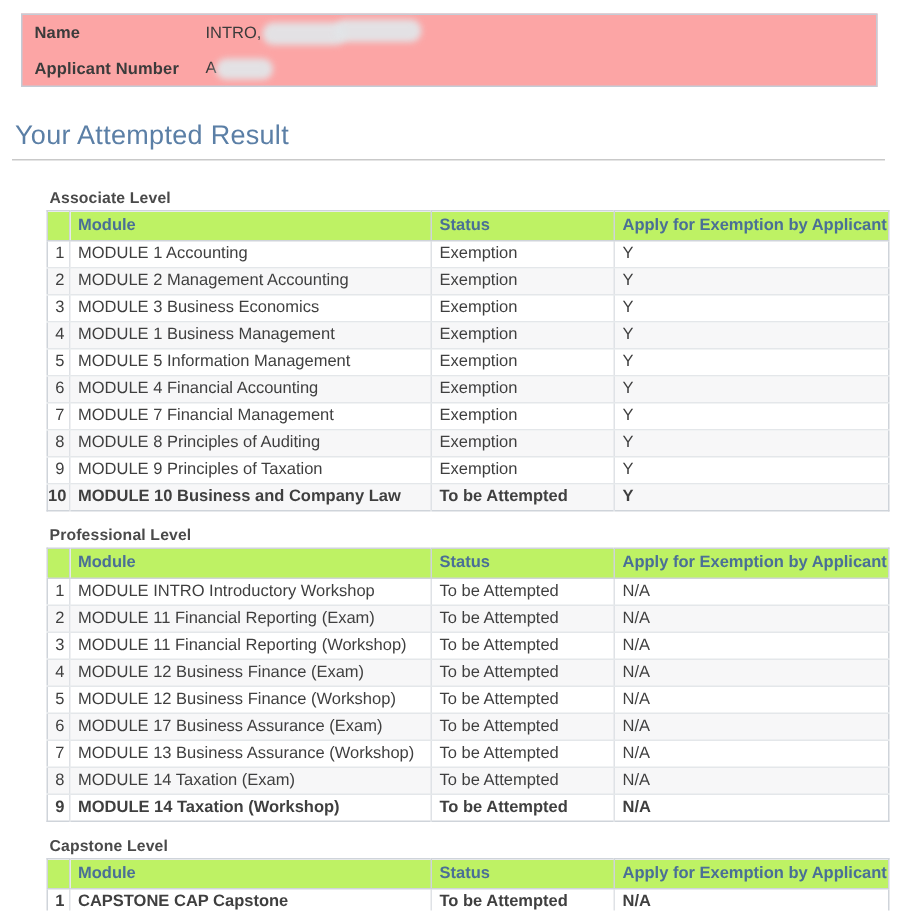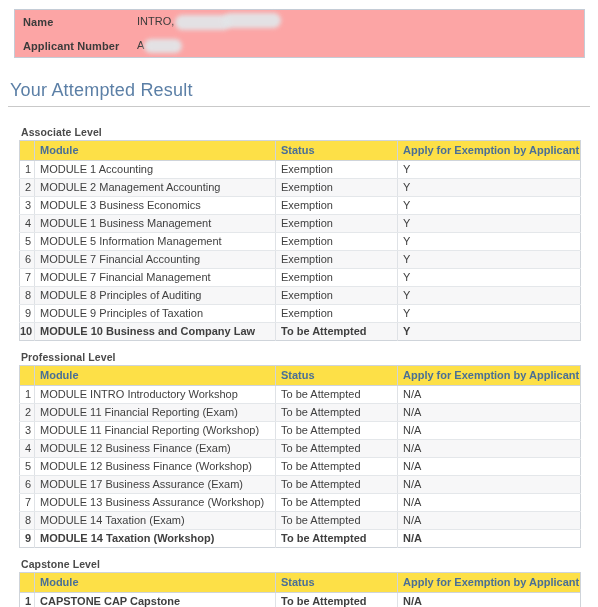--- a/index.html
+++ b/index.html
@@ -79,21 +79,21 @@
     background: #c9c9c9;
   }
 
   
   .sections {
     position: absolute;
     left: 0;
     top: 126px;
     width: 598px;
   }
-  .level-block { margin-bottom: 10px; }
+  .level-block { margin-bottom: 10px; margin-left: 12px; }
   .level-title {
     font-size: 10.5px;
     font-weight: bold;
     color: #4a4a4a;
     padding-left: 21px;
     margin-bottom: 2px;
     letter-spacing: .1px;
   }
   table.result-table {
     border-collapse: collapse;
@@ -102,21 +102,21 @@
     table-layout: fixed;
     border: 1px solid #cfd4da;
     background: #ffffff;
   }
   table.result-table col.c-num    { width: 15px; }
   table.result-table col.c-mod    { width: 241px; }
   table.result-table col.c-status { width: 122px; }
   table.result-table col.c-apply  { width: 183px; }
 
   table.result-table thead th {
-    background: #fde047;
+    background: #bef264;
     color: #4a6f96;
     font-weight: bold;
     font-size: 11px;
     text-align: left;
     height: 16px;
     padding: 1px 0 2px 5px;
     border-right: 1px solid #cfd4da;
     border-bottom: 1px solid #cfd4da;
     white-space: nowrap;
     overflow: hidden;
@@ -209,21 +209,21 @@
             <td>Y</td>
           </tr>
           <tr>
             <td class="num">5</td>
             <td>MODULE 5 Information Management</td>
             <td>Exemption</td>
             <td>Y</td>
           </tr>
           <tr>
             <td class="num">6</td>
-            <td>MODULE 7 Financial Accounting</td>
+            <td>MODULE 4 Financial Accounting</td>
             <td>Exemption</td>
             <td>Y</td>
           </tr>
           <tr>
             <td class="num">7</td>
             <td>MODULE 7 Financial Management</td>
             <td>Exemption</td>
             <td>Y</td>
           </tr>
           <tr>

